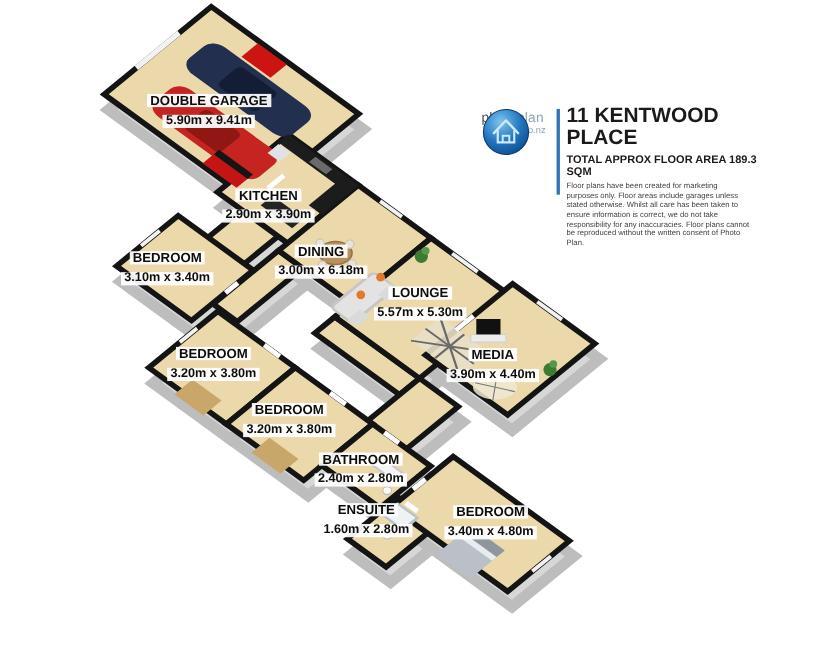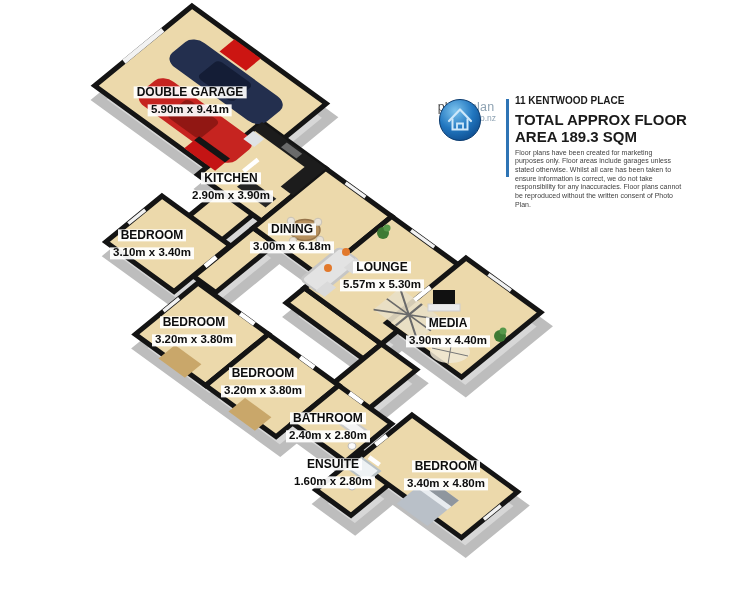--- a/index.html
+++ b/index.html
@@ -15,22 +15,22 @@
   .room-label .dims{font-size:11.5px;margin-top:1px;}
   
   .info-panel{position:absolute;left:430px;top:96px;width:300px;display:flex;}
   .logo-block{width:72px;text-align:center;}
   .brand{font-size:12.5px;letter-spacing:.2px;margin-top:4px;font-weight:normal;}
   .brand .b1{color:#4d4d4d;}
   .brand .b2{color:#8fa3b3;}
   .brand-domain{font-size:8.5px;color:#8fa3b3;text-align:right;padding-right:6px;margin-top:-1px;}
   .divider{width:3px;height:78px;background:var(--accent,#2e74b5);margin:3px 6px 0 4px;}
   .text-col{width:176px;}
-  .ip-title{font-size:10px;font-weight:bold;color:#1a1a1a;line-height:1.05;}
-  .ip-sub{font-size:15px;font-weight:bold;color:#1a1a1a;margin-top:4px;}
+  .ip-title{font-size:19px;font-weight:bold;color:#1a1a1a;line-height:1.05;}
+  .ip-sub{font-size:10px;font-weight:bold;color:#1a1a1a;margin-top:4px;}
   .ip-disc{font-size:7px;line-height:1.24;color:#3f3f3f;margin-top:4px;width:168px;}
 </style>
 </head>
 <body>
 
 <div class="stage" style="--accent: #2e74b5;">
 
   <svg width="750" height="589" viewBox="0 0 750 589">
 
     <g id="g-extrude" transform="translate(4,14)">
@@ -166,21 +166,21 @@
       <line x1="179.2" y1="298.4" x2="163.5" y2="311.2"></line>
       <line x1="500.8" y1="505.6" x2="483.9" y2="519.3"></line>
       <line x1="488.4" y1="274.3" x2="510.9" y2="290.6"></line>
       <line x1="411.1" y1="230.4" x2="434.2" y2="247.2"></line>
       <line x1="345.6" y1="182.8" x2="365.4" y2="197.2"></line>
     </g>
   </svg>
 
   <div id="labels">
       <div class="room-label" style="left: 190px; top: 100px;"><span class="line name">DOUBLE GARAGE</span><br><span class="line dims">5.90m x 9.41m</span></div>
-      <div class="room-label" style="left: 231px; top: 186px;"><span class="line name">KITCHEN</span><br><span class="line dims">2.90m x 3.90m</span></div>
+      <div class="room-label" style="left: 244px; top: 186px;"><span class="line name">KITCHEN</span><br><span class="line dims">2.90m x 3.90m</span></div>
       <div class="room-label" style="left: 292px; top: 237px;"><span class="line name">DINING</span><br><span class="line dims">3.00m x 6.18m</span></div>
       <div class="room-label" style="left: 370px; top: 275px; margin-left: 12px;"><span class="line name">LOUNGE</span><br><span class="line dims">5.57m x 5.30m</span></div>
       <div class="room-label" style="left: 448px; top: 331px;"><span class="line name">MEDIA</span><br><span class="line dims">3.90m x 4.40m</span></div>
       <div class="room-label" style="left: 152px; top: 243px;"><span class="line name">BEDROOM</span><br><span class="line dims">3.10m x 3.40m</span></div>
       <div class="room-label" style="left: 194px; top: 330px;"><span class="line name">BEDROOM</span><br><span class="line dims">3.20m x 3.80m</span></div>
       <div class="room-label" style="left: 263px; top: 381px;"><span class="line name">BEDROOM</span><br><span class="line dims">3.20m x 3.80m</span></div>
       <div class="room-label" style="left: 328px; top: 426px;"><span class="line name">BATHROOM</span><br><span class="line dims">2.40m x 2.80m</span></div>
       <div class="room-label" style="left: 333px; top: 472px;"><span class="line name">ENSUITE</span><br><span class="line dims">1.60m x 2.80m</span></div>
       <div class="room-label" style="left: 446px; top: 474px;"><span class="line name">BEDROOM</span><br><span class="line dims">3.40m x 4.80m</span></div>
     </div>

